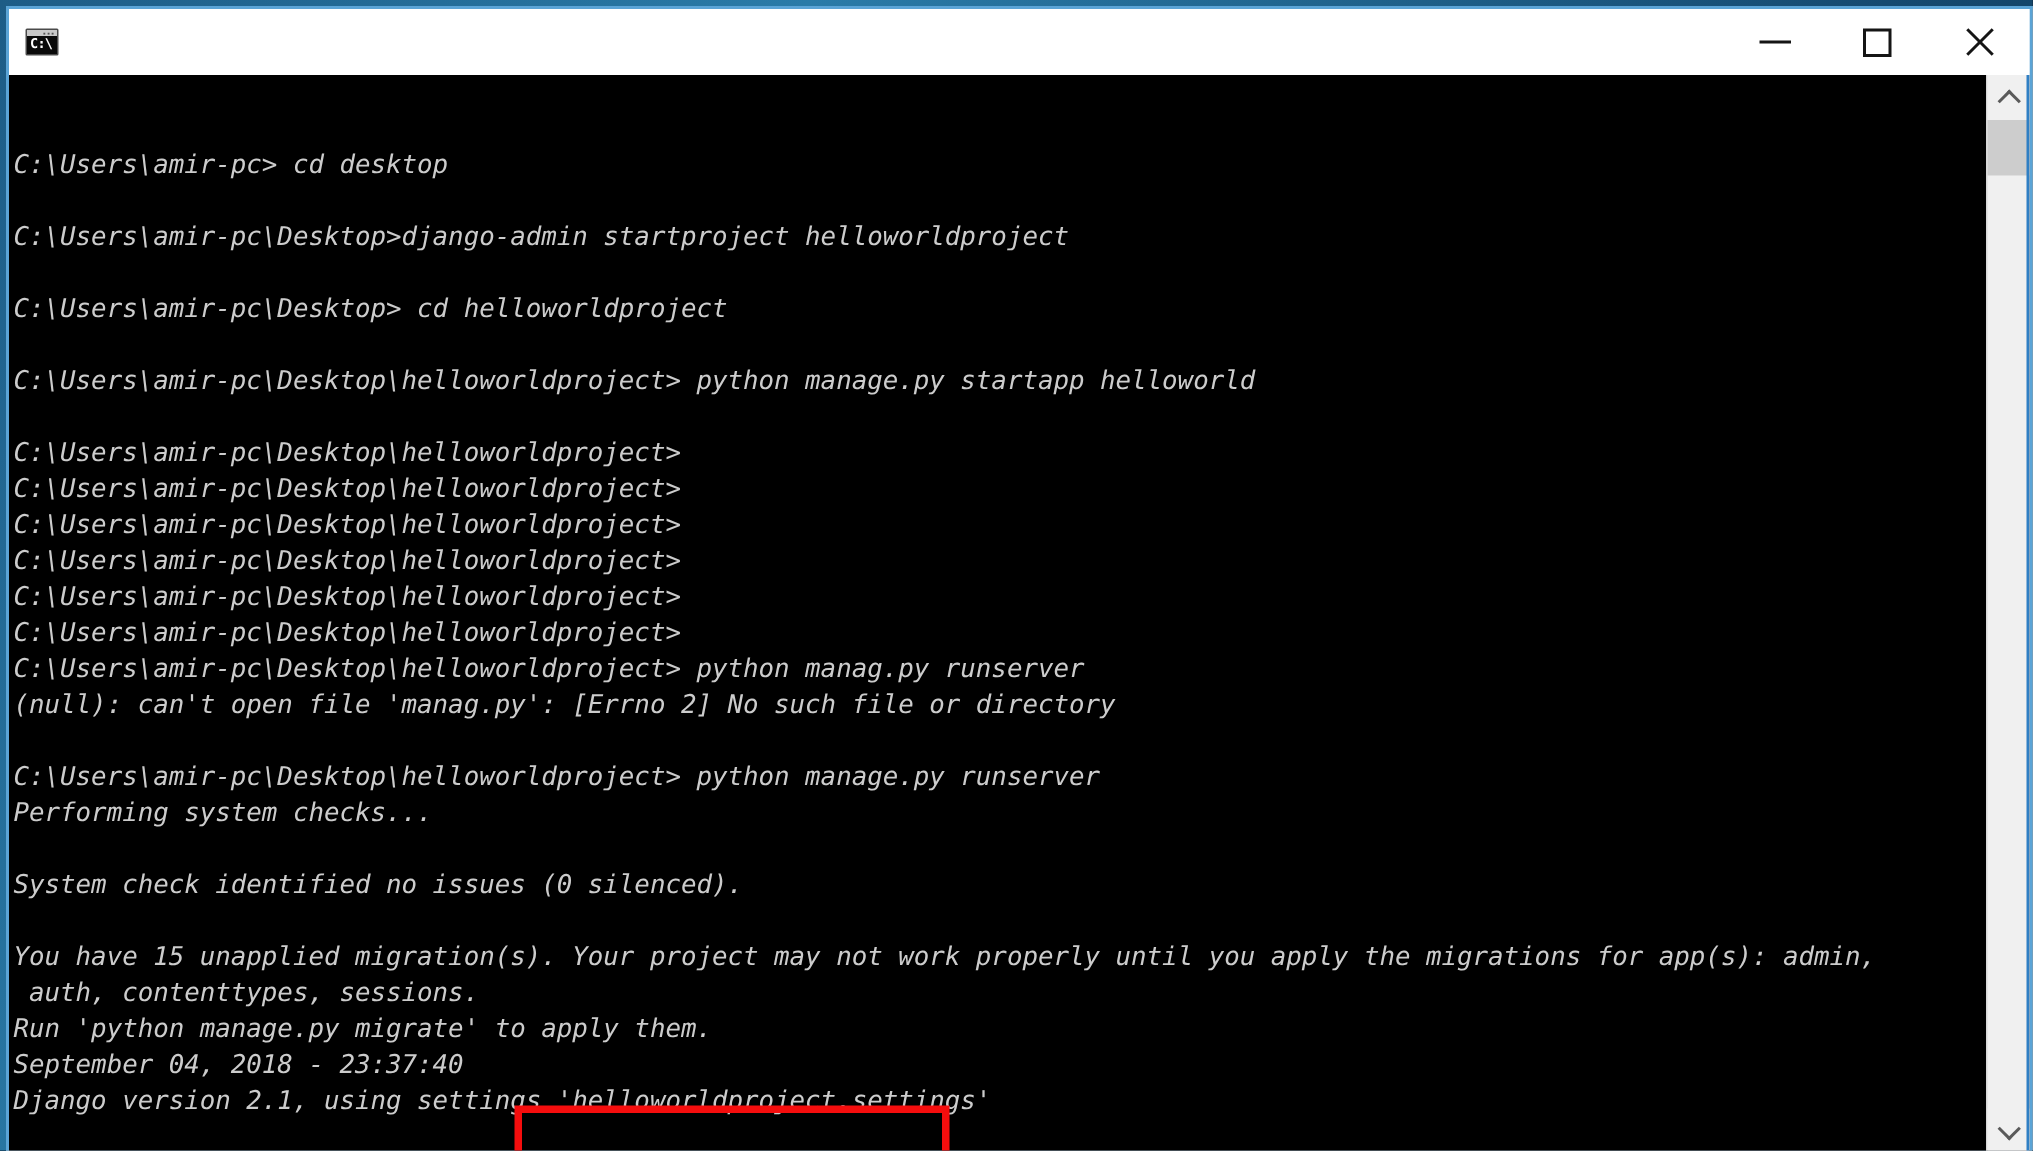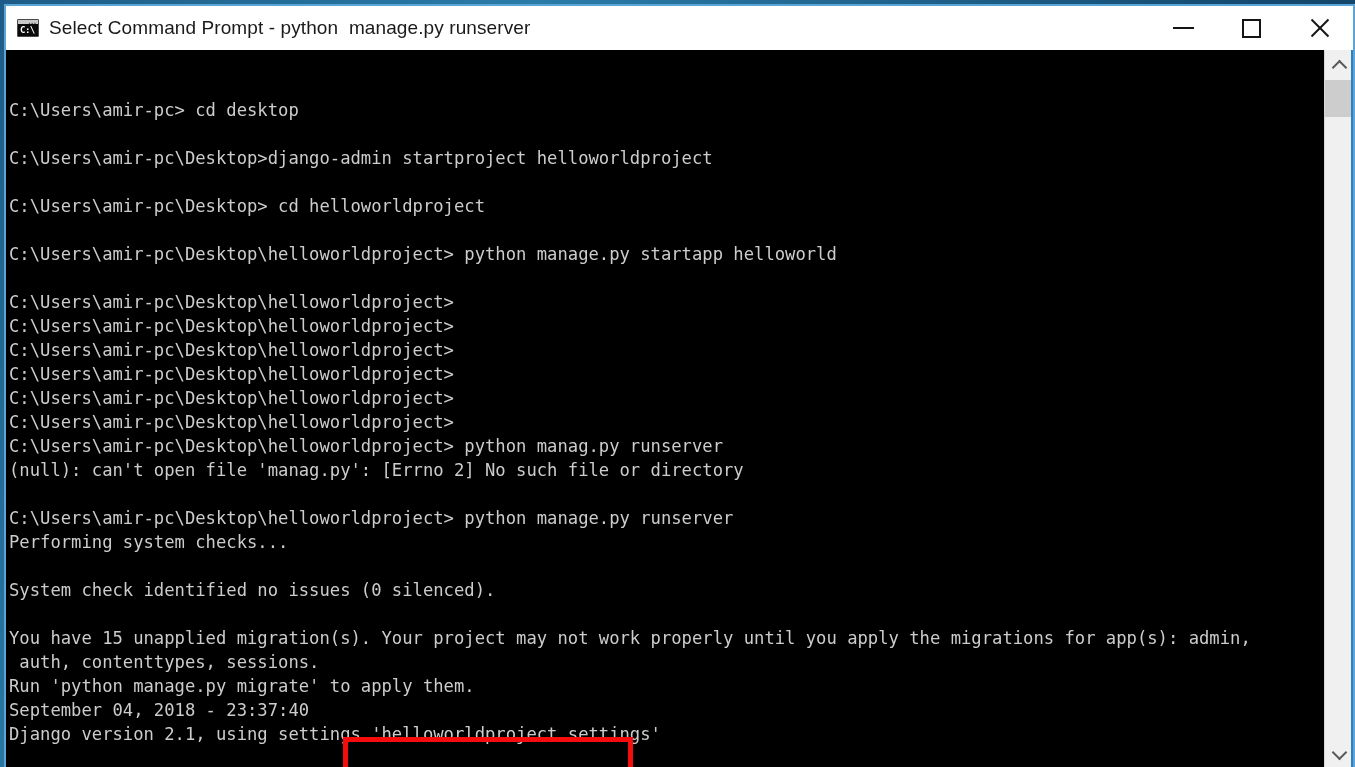--- a/index.html
+++ b/index.html
@@ -143,20 +143,21 @@
     font-size: 17.2px;
     line-height: 24px;
     color: #cccccc;
     white-space: pre;
     letter-spacing: 0px;
   }
   #console-text .line {
     height: 24px;
     padding-left: 3px;
     white-space: pre;
+    font-style: italic;
   }
 
   
   #url-annotation {
     position: absolute;
     left: 337px;
     top: 687px;
     width: 290px;
     height: 39px;
     border: 5px solid #f50d0d;
@@ -216,21 +217,20 @@
 
 <div id="cmd-window">
 
   <div id="title-bar">
     <div id="title-icon">
       <div class="icon-topbar">
         <span class="icon-dots">▪▪▪</span>
       </div>
       <div class="icon-text">C:\</div>
     </div>
-    <div id="title-text">Select Command Prompt - python  manage.py runserver</div>
 
     <div id="win-controls">
       <div class="wc">
         <span class="glyph-min"></span>
       </div>
       <div class="wc">
         <span class="glyph-max"></span>
       </div>
       <div class="wc close">
         <span class="glyph-close"></span>

